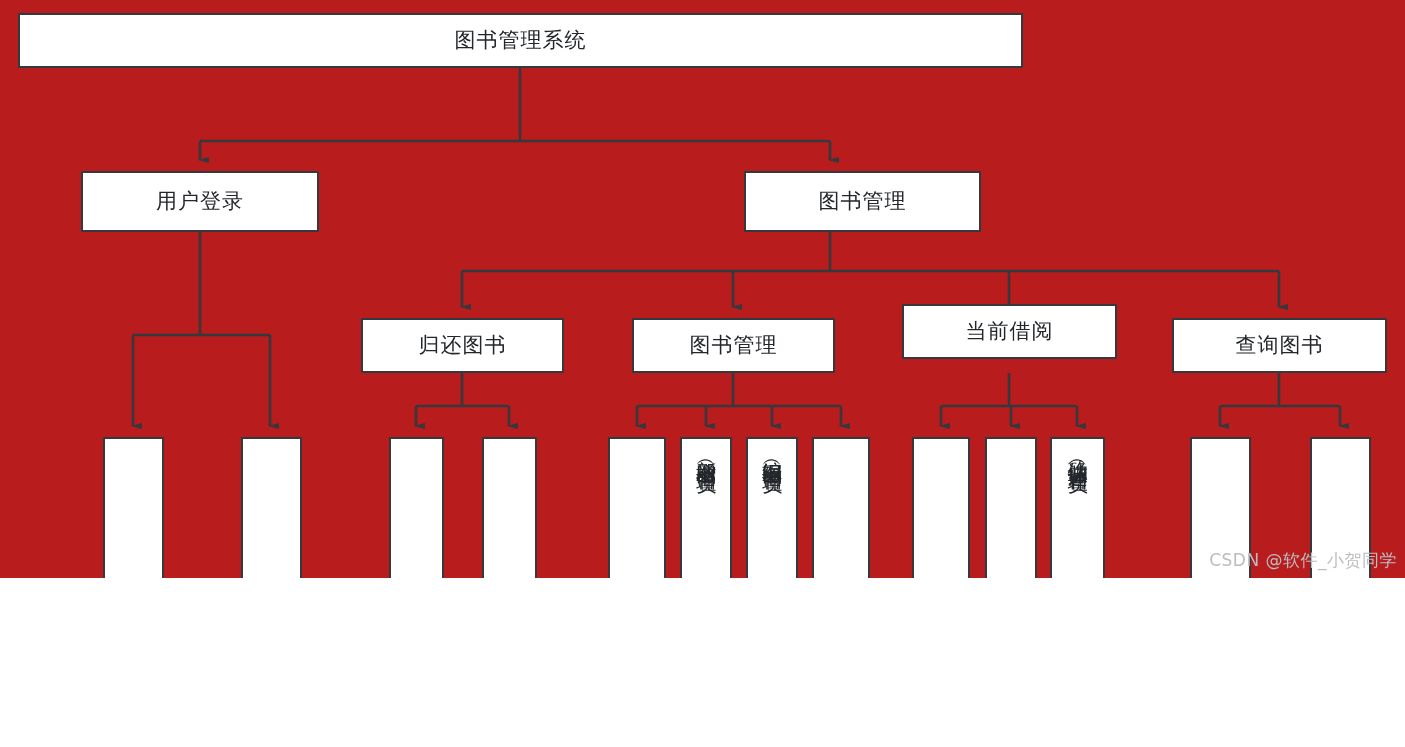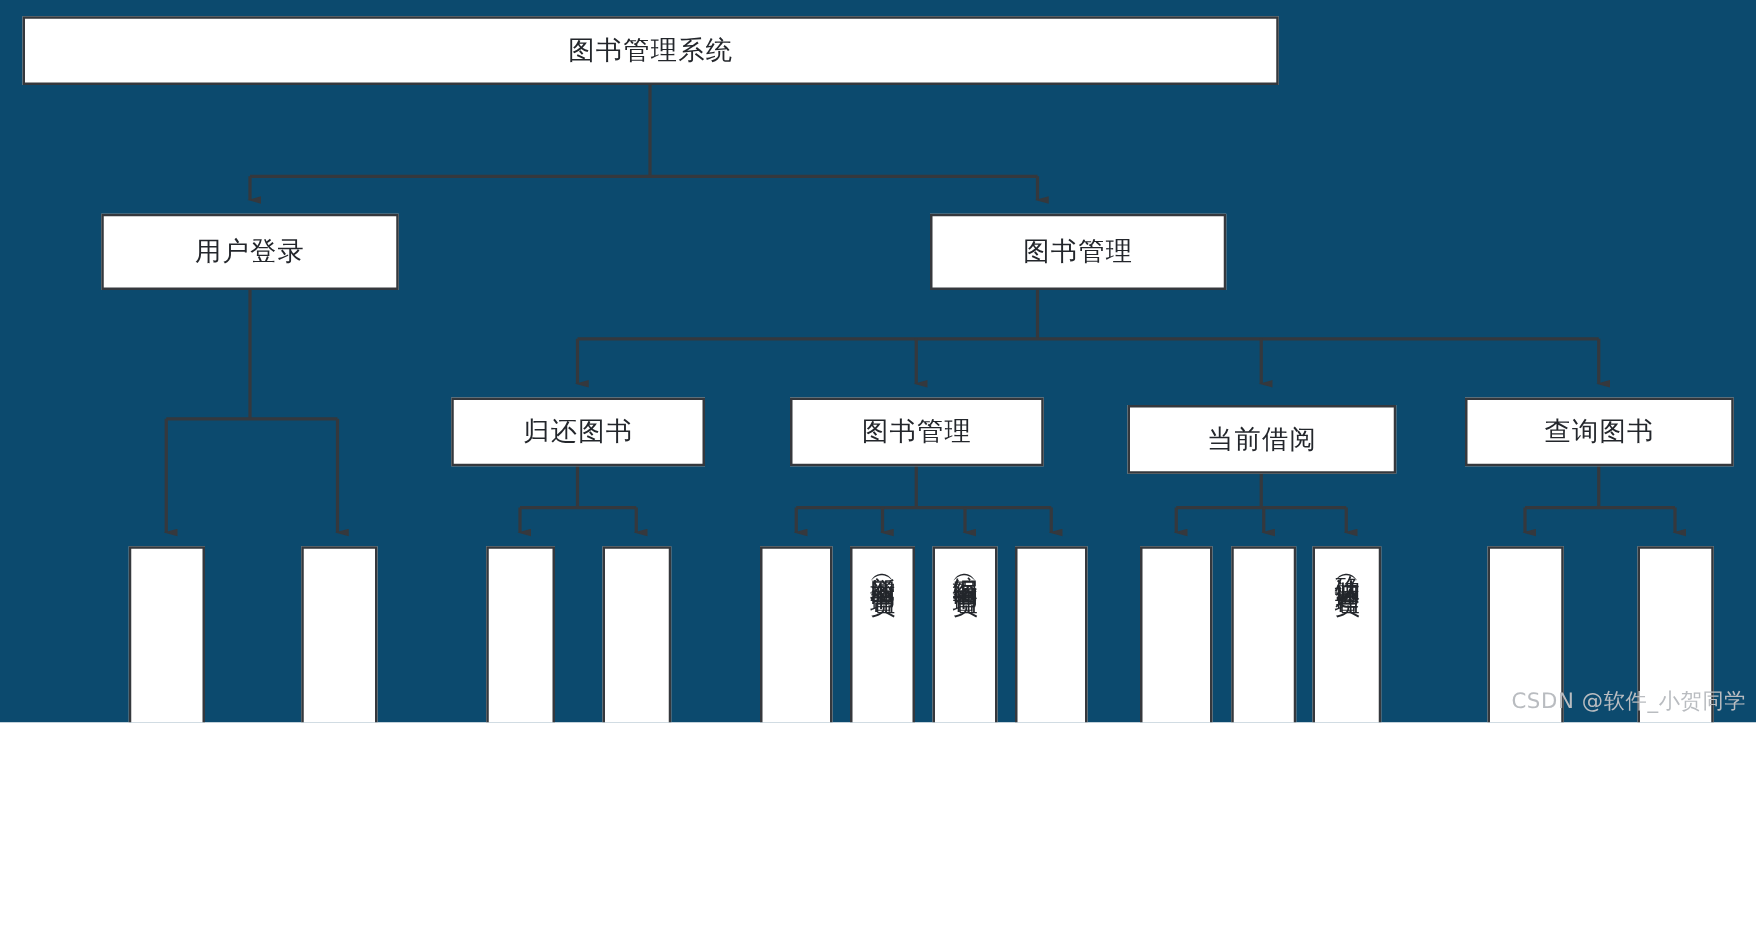--- a/index.html
+++ b/index.html
@@ -7,21 +7,21 @@
     padding: 0;
     background: #ffffff;
   }
   body {
     font-family: "DejaVu Sans", "Liberation Sans", sans-serif;
   }
   #canvas {
     position: relative;
     width: 1405px;
     height: 578px;
-    background: #0c4a6e;
+    background: #b91c1c;
     overflow: hidden;
   }
   .node {
     position: absolute;
     box-sizing: border-box;
     background: #ffffff;
     border: 2.5px solid #35383d;
     display: flex;
     align-items: center;
     justify-content: center;
@@ -118,21 +118,21 @@
     </g>
   </svg>
 
   <div class="node horiz" id="node-root" style="left: 18px; top: 13px; width: 1005px; height: 55px; border-color: rgb(53, 56, 61); color: rgb(35, 38, 43);">图书管理系统</div>
 
   <div class="node horiz" style="left: 81px; top: 171px; width: 238px; height: 61px; border-color: rgb(53, 56, 61); color: rgb(35, 38, 43);">用户登录</div>
   <div class="node horiz" style="left: 744px; top: 171px; width: 237px; height: 61px; border-color: rgb(53, 56, 61); color: rgb(35, 38, 43);">图书管理</div>
 
   <div class="node horiz" style="left: 361px; top: 318px; width: 203px; height: 55px; border-color: rgb(53, 56, 61); color: rgb(35, 38, 43);">归还图书</div>
   <div class="node horiz" style="left: 632px; top: 318px; width: 203px; height: 55px; border-color: rgb(53, 56, 61); color: rgb(35, 38, 43);">图书管理</div>
-  <div class="node horiz" style="left: 902px; top: 324px; width: 215px; height: 55px; border-color: rgb(53, 56, 61); color: rgb(35, 38, 43);">当前借阅</div>
+  <div class="node horiz" style="left: 902px; top: 304px; width: 215px; height: 55px; border-color: rgb(53, 56, 61); color: rgb(35, 38, 43);">当前借阅</div>
   <div class="node horiz" style="left: 1172px; top: 318px; width: 215px; height: 55px; border-color: rgb(53, 56, 61); color: rgb(35, 38, 43);">查询图书</div>
 
   <div class="node vert mid" style="left: 103px; top: 437px; width: 61px; height: 297px; border-color: rgb(53, 56, 61); color: rgb(35, 38, 43);">用户登录</div>
   <div class="node vert mid" style="left: 241px; top: 437px; width: 61px; height: 297px; border-color: rgb(53, 56, 61); color: rgb(35, 38, 43);">注销登录</div>
   <div class="node vert mid" style="left: 389px; top: 437px; width: 55px; height: 297px; border-color: rgb(53, 56, 61); color: rgb(35, 38, 43);">查询图书</div>
   <div class="node vert mid" style="left: 482px; top: 437px; width: 55px; height: 297px; border-color: rgb(53, 56, 61); color: rgb(35, 38, 43);">借阅图书</div>
   <div class="node vert mid" style="left: 608px; top: 437px; width: 58px; height: 297px; border-color: rgb(53, 56, 61); color: rgb(35, 38, 43);">查询图书</div>
   <div class="node vert" style="left: 680px; top: 437px; width: 52px; height: 297px; border-color: rgb(53, 56, 61); color: rgb(35, 38, 43);">新增图书（管理员）</div>
   <div class="node vert" style="left: 746px; top: 437px; width: 52px; height: 297px; border-color: rgb(53, 56, 61); color: rgb(35, 38, 43);">编辑图书（管理员）</div>
   <div class="node vert mid" style="left: 812px; top: 437px; width: 58px; height: 297px; border-color: rgb(53, 56, 61); color: rgb(35, 38, 43);">借阅图书</div>

